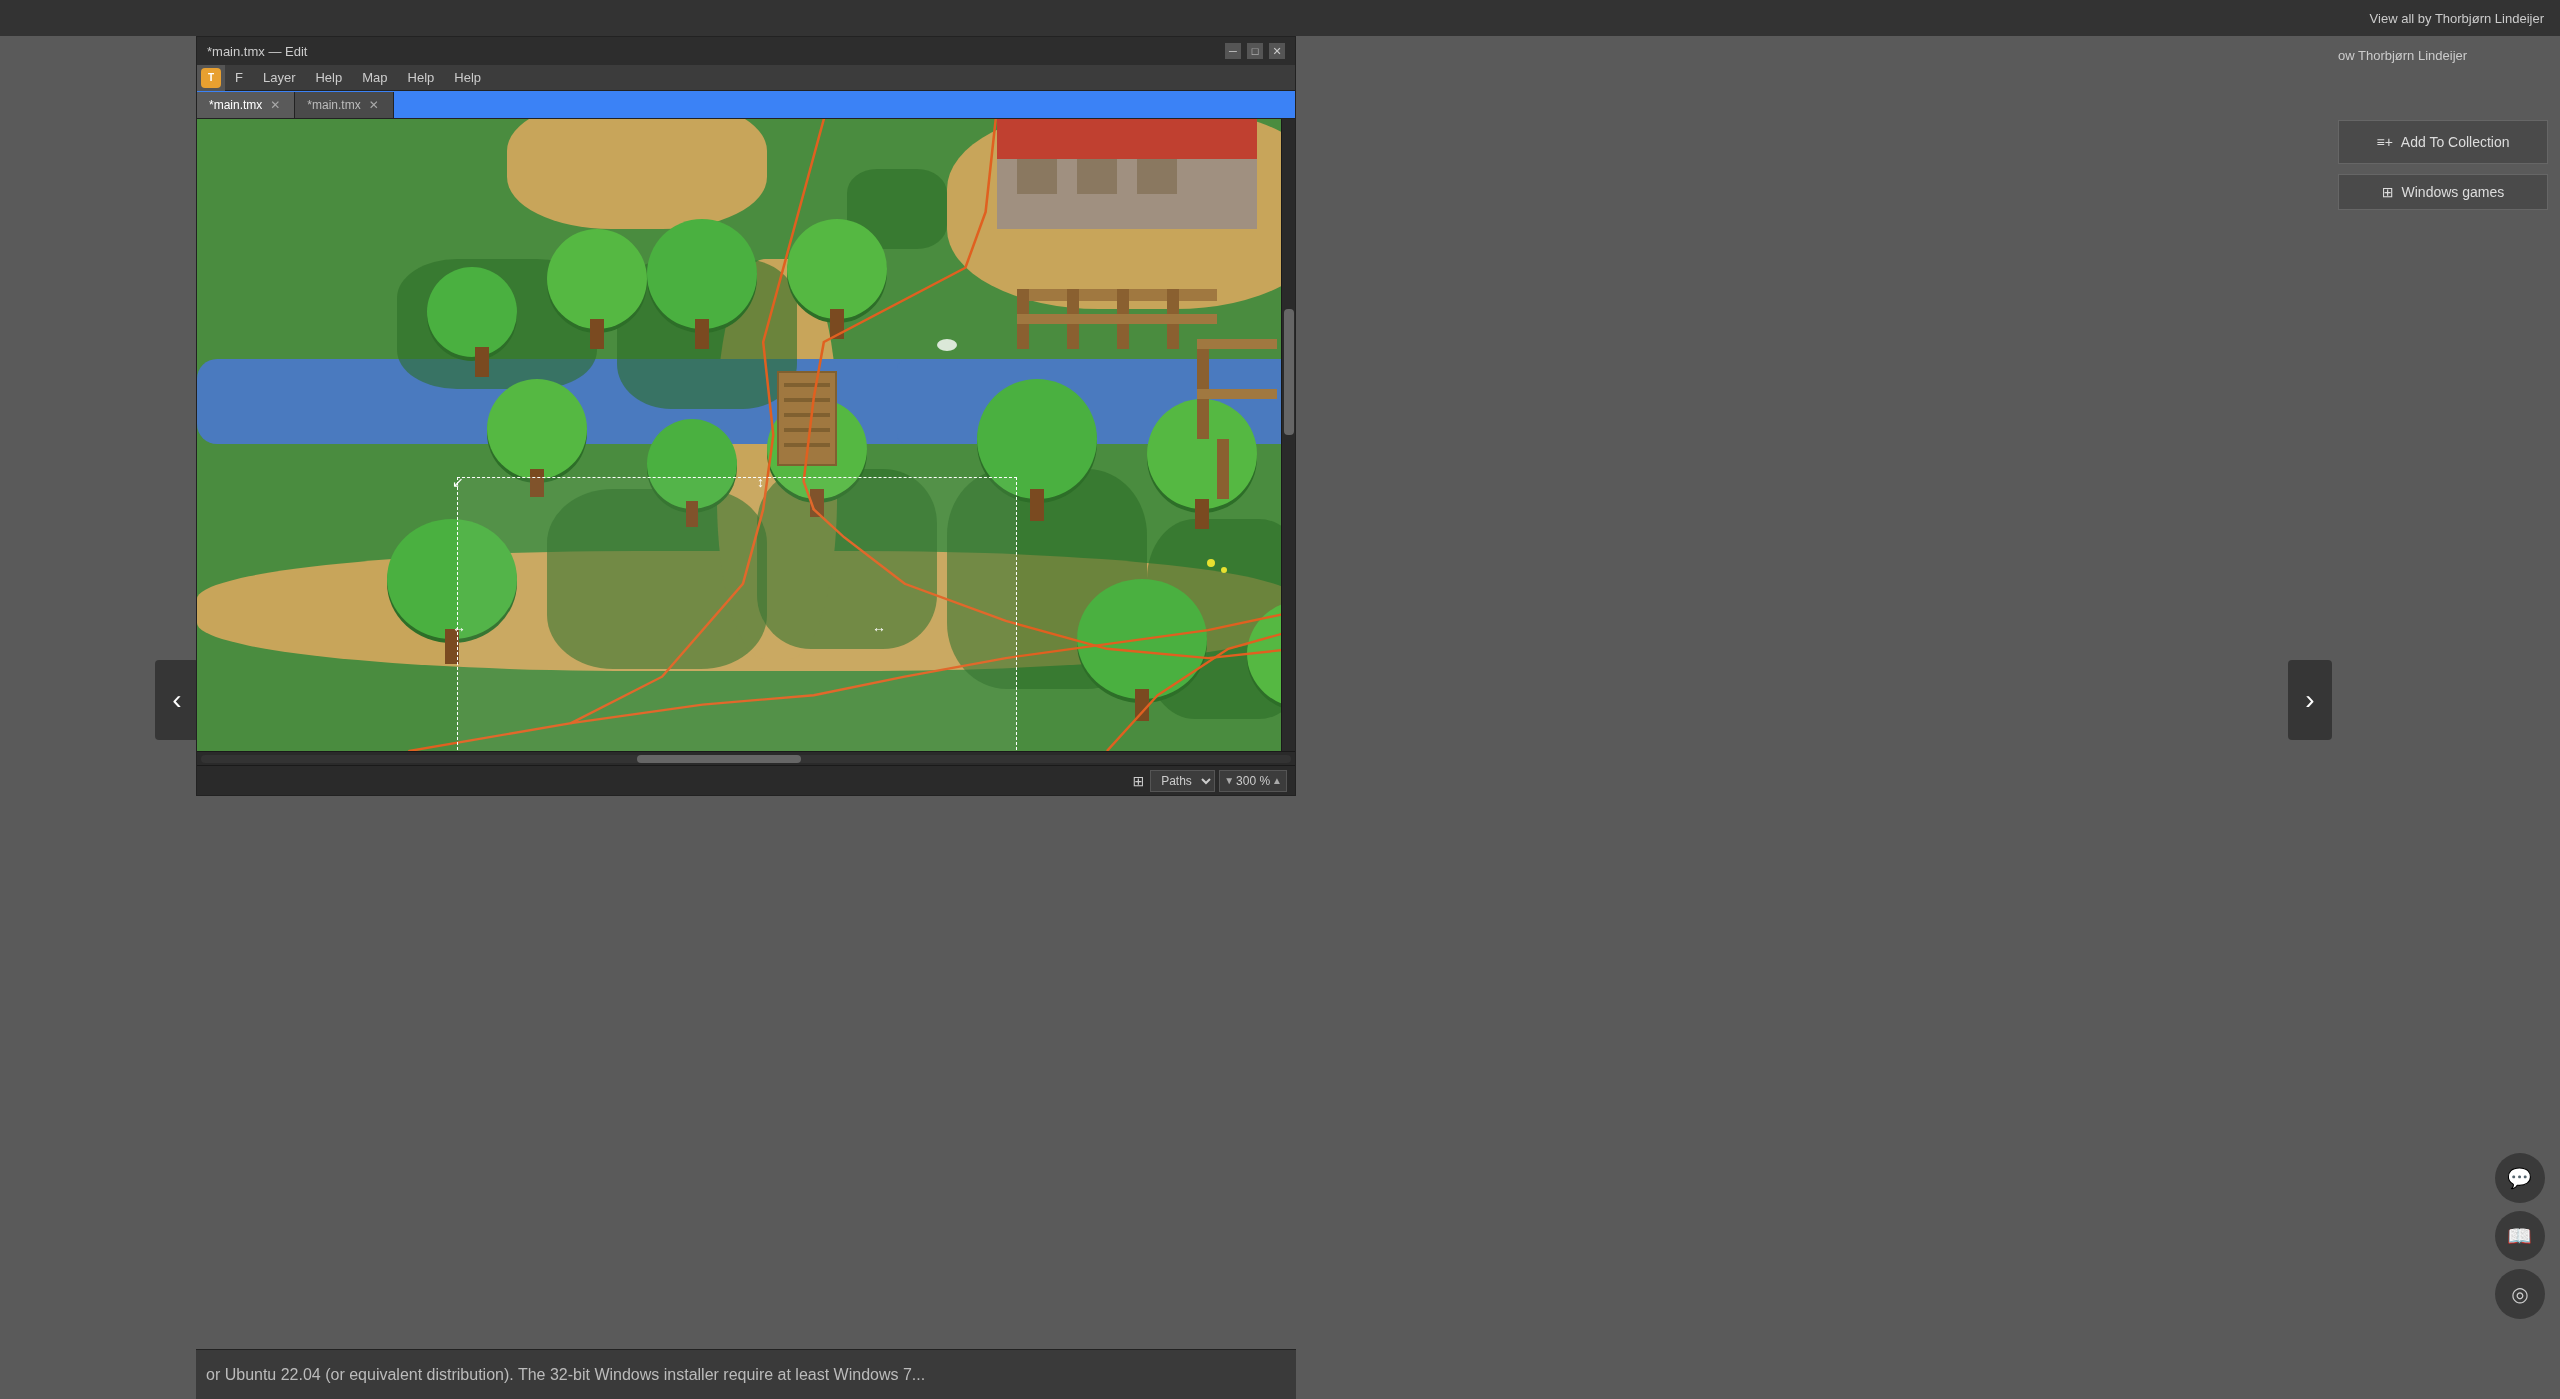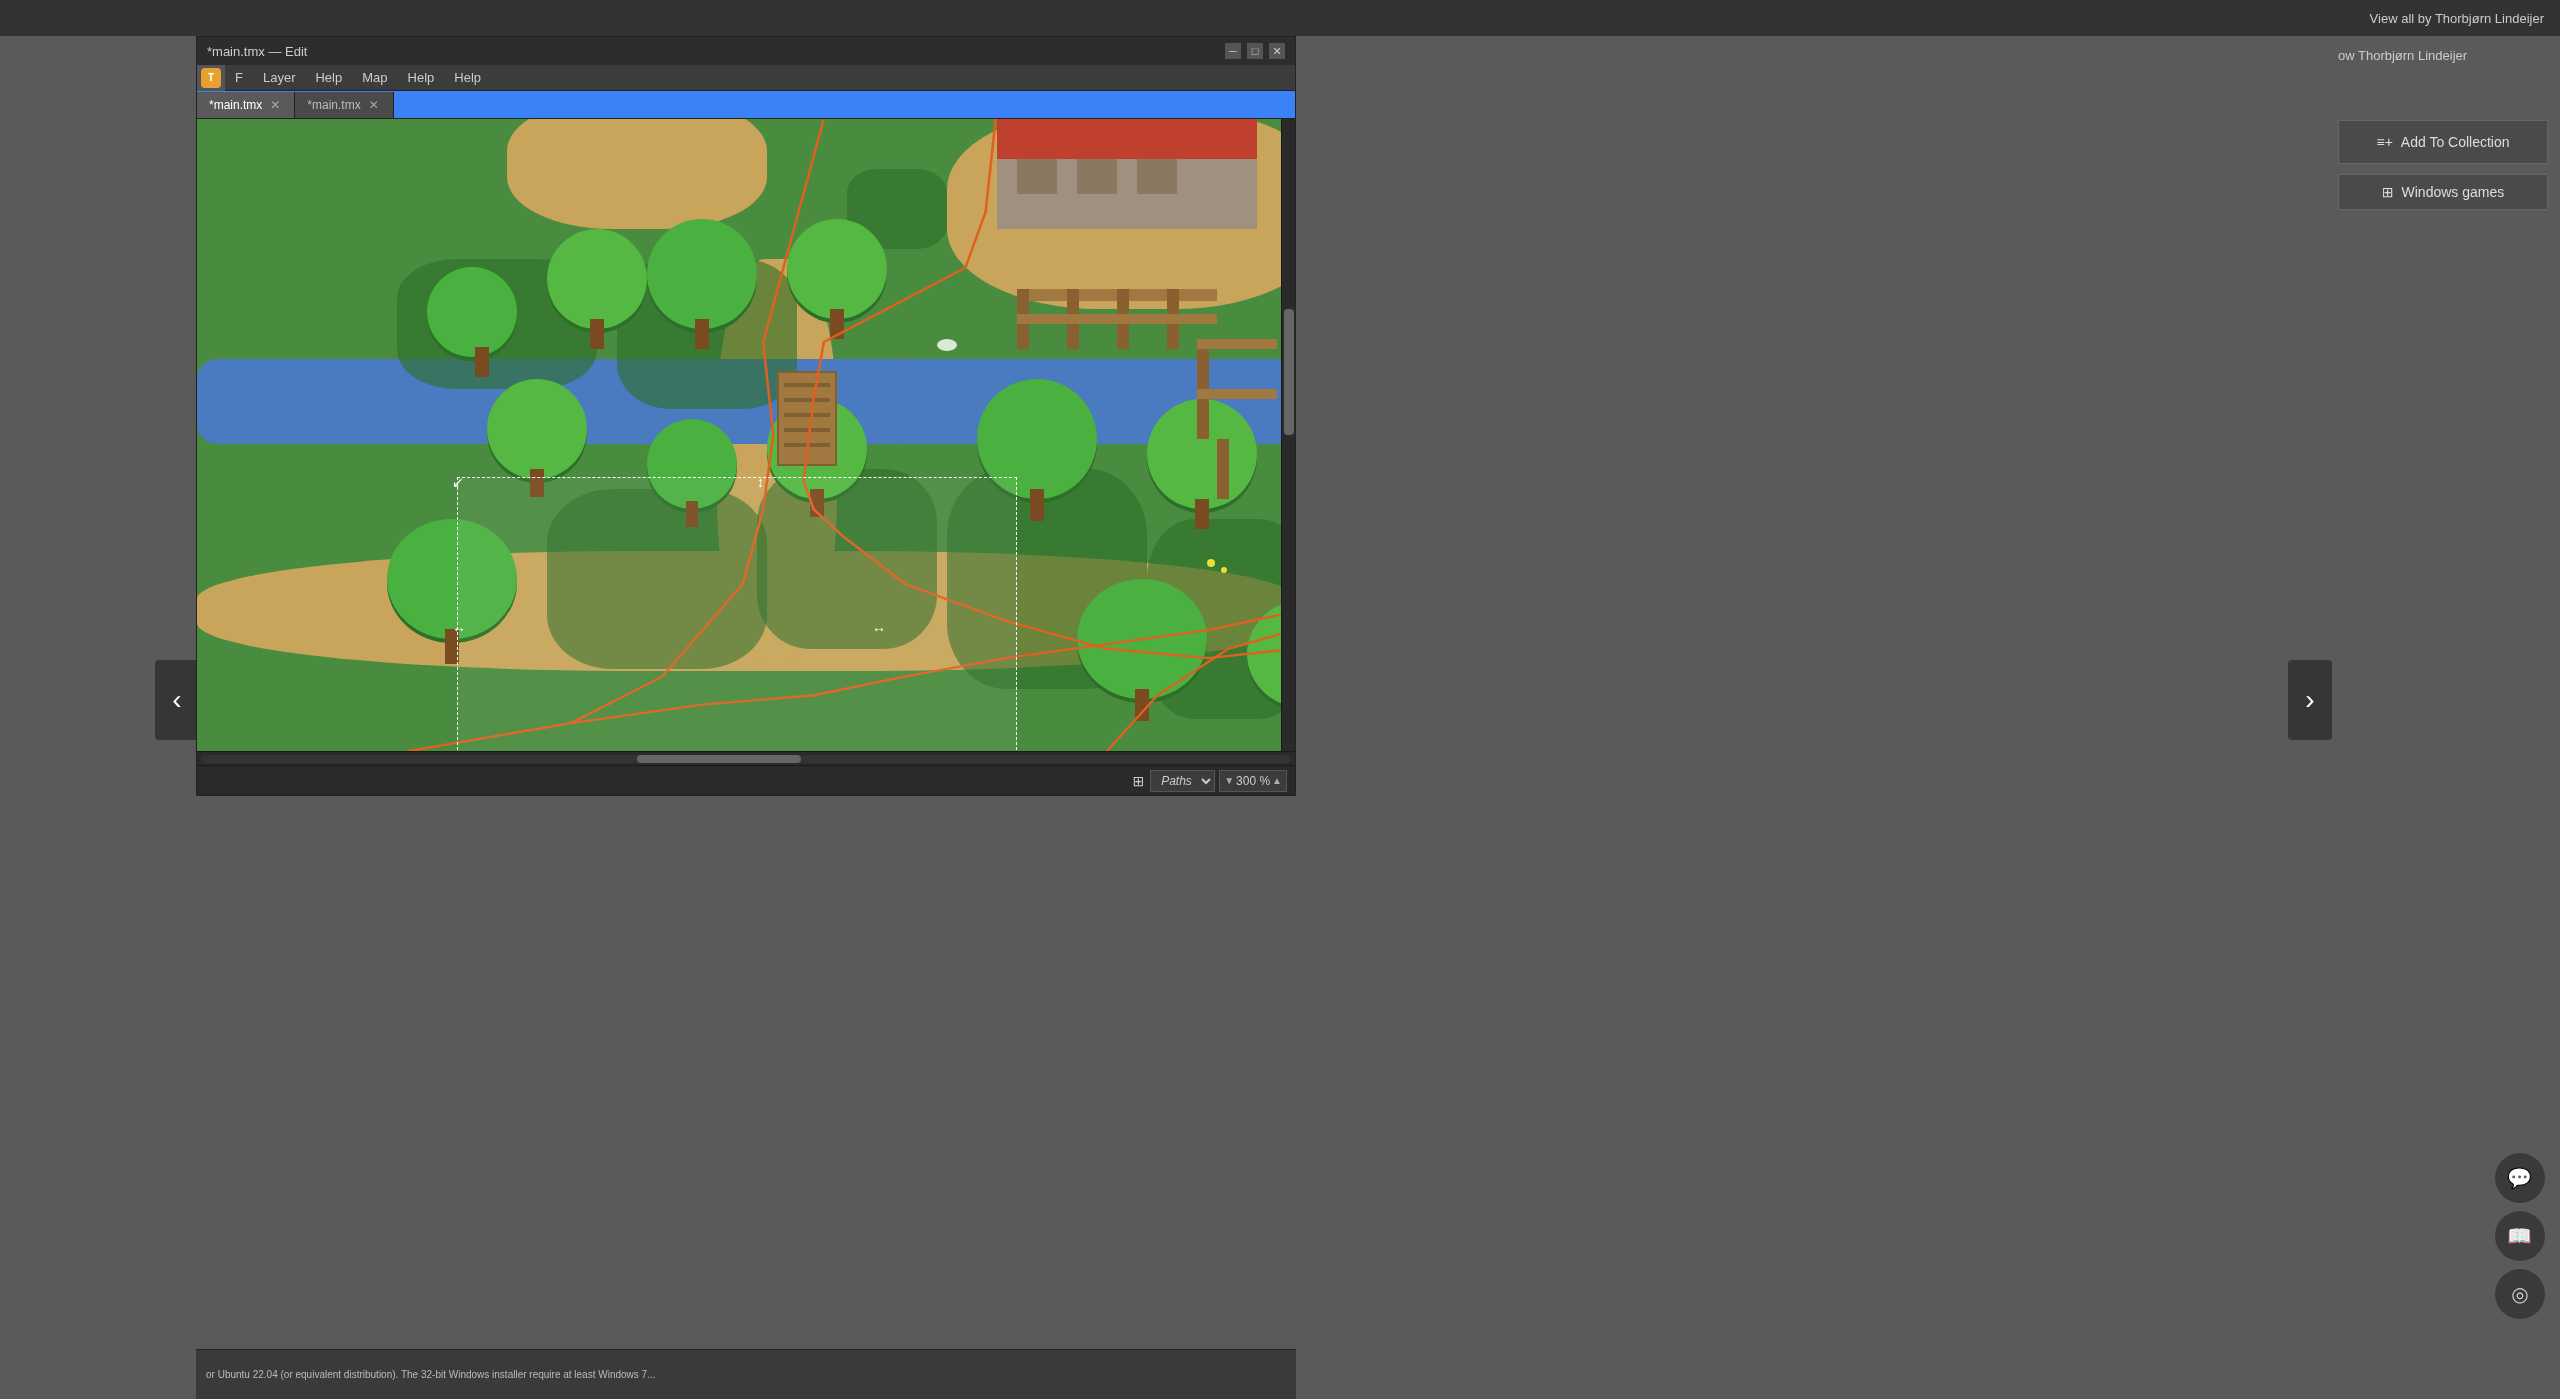--- a/index.html
+++ b/index.html
@@ -243,21 +243,20 @@
       font-size: 14px;
     }
     .status-select {
       background: #3c3c3c;
       border: 1px solid #555;
       color: #ccc;
       font-size: 12px;
       padding: 2px 6px;
       height: 22px;
       cursor: pointer;
-      font-style: italic;
     }
     .status-zoom {
       background: #3c3c3c;
       border: 1px solid #555;
       color: #ccc;
       font-size: 12px;
       padding: 2px 4px;
       height: 22px;
       display: flex;
       align-items: center;
@@ -296,21 +295,21 @@
       left: 196px;
       bottom: 0;
       width: 1100px;
       height: 50px;
       background: #3a3a3a;
       border-top: 1px solid #222;
       display: flex;
       align-items: center;
       padding: 0 10px;
       color: #bbb;
-      font-size: 10px;
+      font-size: 16px;
     }
 
     
     .top-nav {
       position: absolute;
       top: 0; left: 0; right: 0;
       height: 36px;
       background: #333;
       display: flex;
       align-items: center;

